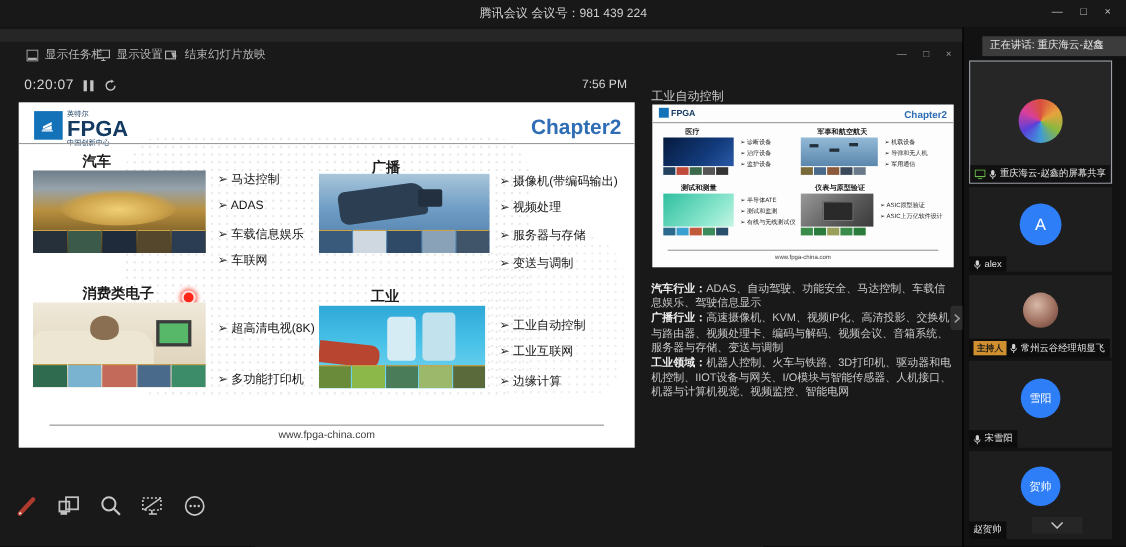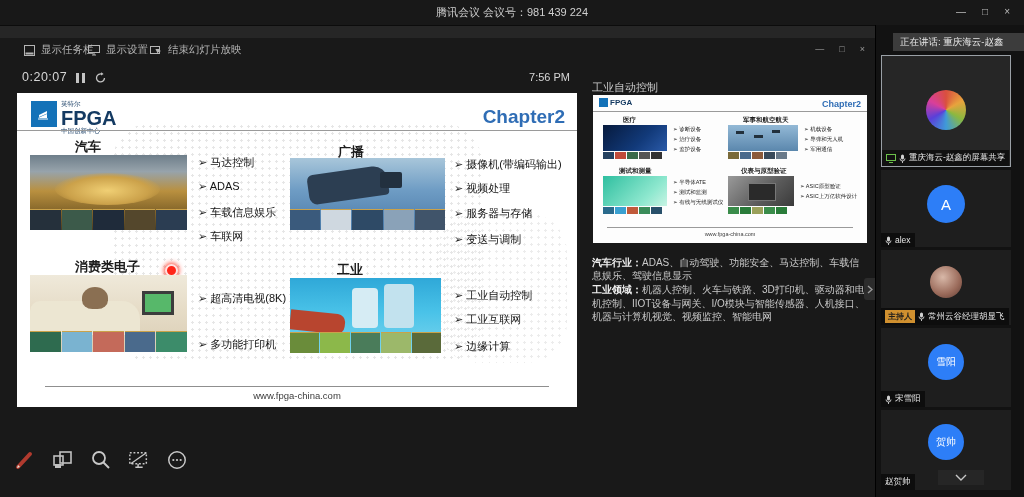--- a/index.html
+++ b/index.html
@@ -343,20 +343,21 @@
       <div class="nbl">ASIC原型验证</div>
       <div class="nbl">ASIC上万亿软件设计</div>
     </div>
 
     <div class="abs" style="left:14px;top:132px;width:246px;height:1px;background:#9a9a9a;"></div>
     <div class="abs" style="left:0;top:136px;width:274px;text-align:center;font-size:5.5px;color:#3c3c3c;">www.fpga-china.com</div>
   </div>
 
   <div class="abs notes">
     <p><b>汽车行业：</b><span>ADAS、自动驾驶、功能安全、马达控制、车载信息娱乐、驾驶信息显示</span></p>
+    <p><b>广播行业：</b><span>高速摄像机、KVM、视频IP化、高清投影、交换机与路由器、视频处理卡、编码与解码、视频会议、音箱系统、服务器与存储、变送与调制</span></p>
     <p><b>工业领域：</b><span>机器人控制、火车与铁路、3D打印机、驱动器和电机控制、IIOT设备与网关、I/O模块与智能传感器、人机接口、机器与计算机视觉、视频监控、智能电网</span></p>
   </div>
 </div>
 
 <div class="abs sidebar"></div>
 <div class="abs collapse">
   <svg width="6" height="9" viewBox="0 0 6 9">
       <path d="M1 1l4 3.5L1 8" fill="none" stroke="#9a9a9a" stroke-width="1.4"></path>
     </svg>
 </div>

